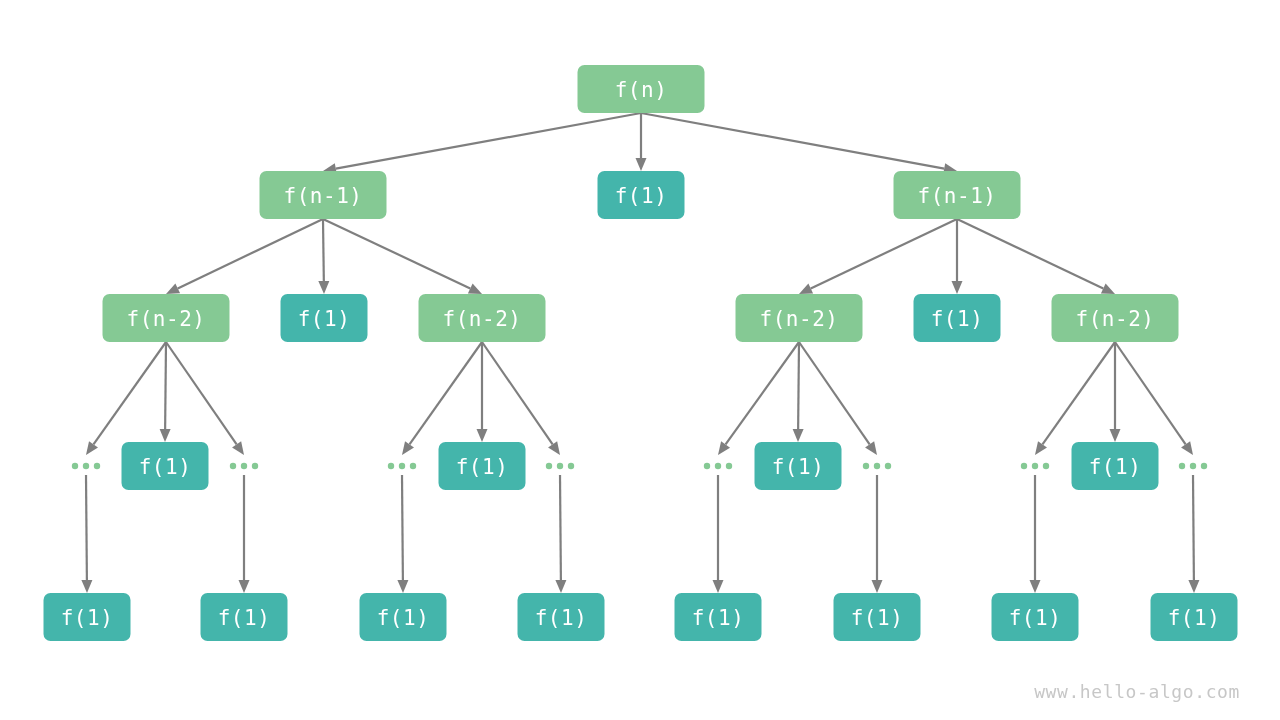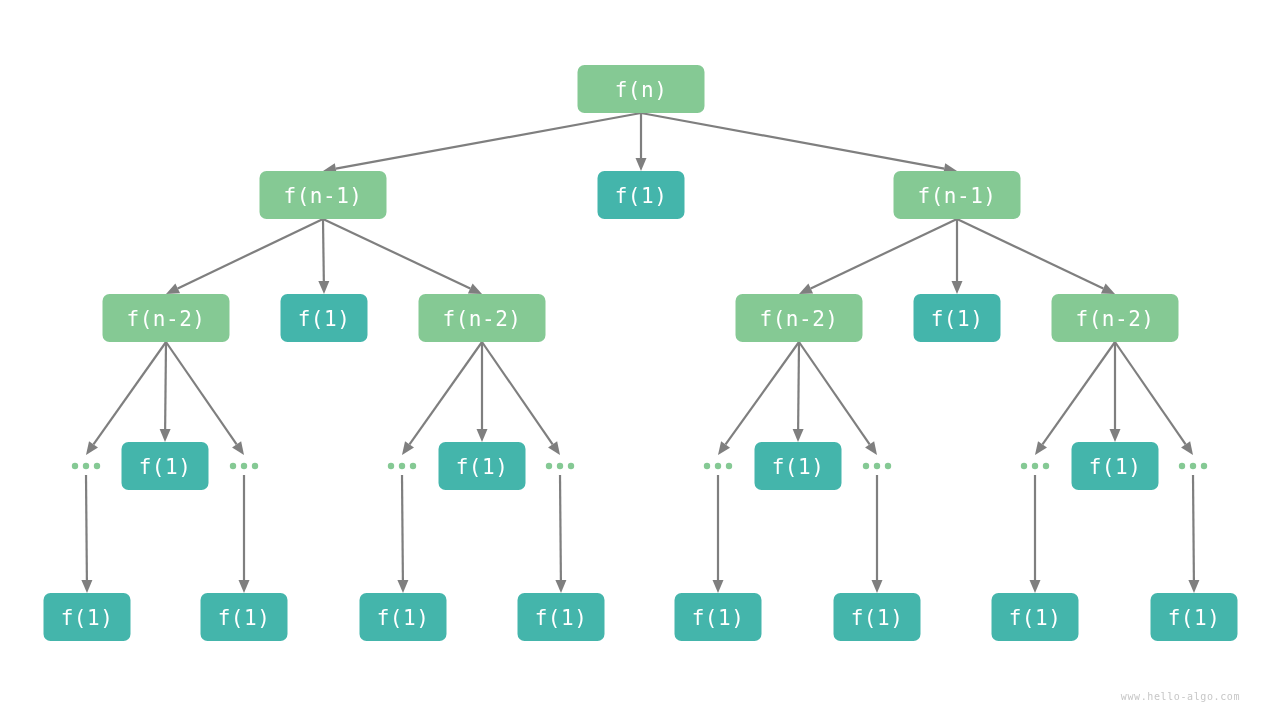--- a/index.html
+++ b/index.html
@@ -47,21 +47,21 @@
     fill: #7f7f7f;
   }
   .ellipsis-dot {
     fill: #85c994;
   }
   .watermark {
     position: absolute;
     right: 28px;
     bottom: 18px;
     font-family: "DejaVu Sans Mono", "Liberation Mono", monospace;
-    font-size: 10px;
+    font-size: 18px;
     color: #c7c7c7;
     letter-spacing: 0.6px;
     white-space: nowrap;
   }
 </style>
 </head>
 <body>
 
 <div id="canvas">
   <svg class="tree" id="tree-svg" viewBox="0 0 1280 720">

